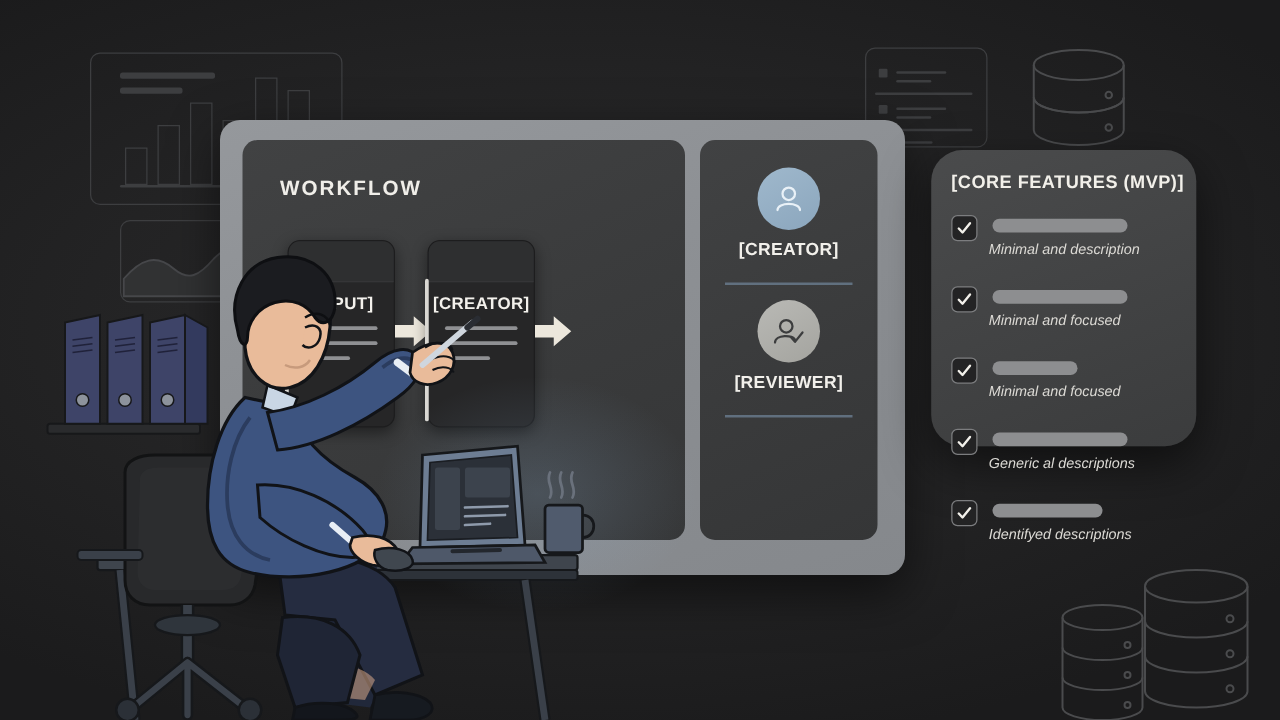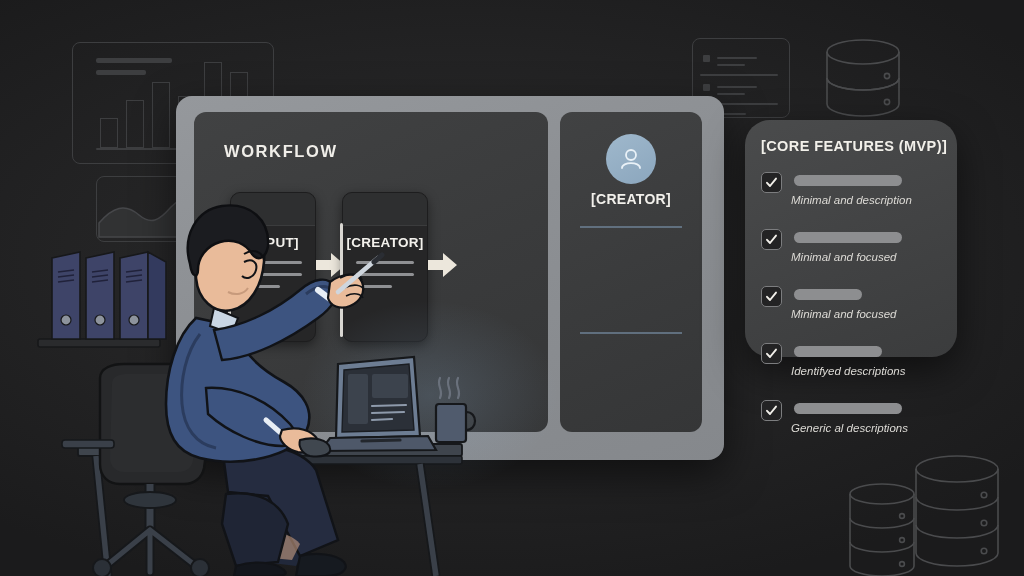--- a/index.html
+++ b/index.html
@@ -200,20 +200,30 @@
           <svg width="30" height="30" viewBox="0 0 30 30">
             <circle cx="15" cy="11" r="5" fill="none" stroke="#e9f1f7" stroke-width="1.8"></circle>
             <path d="M6 24 C6 17.5 24 17.5 24 24" fill="none" stroke="#e9f1f7" stroke-width="1.8" stroke-linecap="round"></path>
           </svg>
         </div>
         <div class="rlabel">[CREATOR]</div>
       </div>
 
       <div class="rdiv" style="top:114px;"></div>
 
+      <div class="role" style="top:128px;">
+        <div class="avatar av-gray">
+          <svg width="30" height="30" viewBox="0 0 30 30">
+            <circle cx="13" cy="11" r="5" fill="none" stroke="#3c3d3e" stroke-width="1.8"></circle>
+            <path d="M4 24 C4 17.5 19 17.5 20 22" fill="none" stroke="#3c3d3e" stroke-width="1.8" stroke-linecap="round"></path>
+            <path d="M17 20 L20 23.5 L26 16" fill="none" stroke="#3c3d3e" stroke-width="1.8" stroke-linecap="round" stroke-linejoin="round"></path>
+          </svg>
+        </div>
+        <div class="rlabel">[REVIEWER]</div>
+      </div>
 
       <div class="rdiv" style="top:220px;"></div>
 
     </div>
   </div>
 
   <div id="panel-features">
     <div class="feat-title">[CORE FEATURES (MVP)]</div>
     <div id="feat-list">
         <div class="feat-row">
@@ -242,31 +252,31 @@
           </div>
           <div class="feat-bar" style="width: 68px;"></div>
           <div class="feat-text">Minimal and focused</div>
         </div>
         <div class="feat-row">
           <div class="cbx">
             <svg width="13" height="13" viewBox="0 0 13 13">
               <path d="M2 6.8 L5 10 L11 2.6" fill="none" stroke="#f2f0ea" stroke-width="1.9" stroke-linecap="round" stroke-linejoin="round"></path>
             </svg>
           </div>
-          <div class="feat-bar" style="width: 88px;"></div>
-          <div class="feat-text">Identifyed descriptions</div>
+          <div class="feat-bar" style="width: 108px;"></div>
+          <div class="feat-text">Generic al descriptions</div>
         </div>
         <div class="feat-row">
           <div class="cbx">
             <svg width="13" height="13" viewBox="0 0 13 13">
               <path d="M2 6.8 L5 10 L11 2.6" fill="none" stroke="#f2f0ea" stroke-width="1.9" stroke-linecap="round" stroke-linejoin="round"></path>
             </svg>
           </div>
-          <div class="feat-bar" style="width: 108px;"></div>
-          <div class="feat-text">Generic al descriptions</div>
+          <div class="feat-bar" style="width: 88px;"></div>
+          <div class="feat-text">Identifyed descriptions</div>
         </div>
       </div>
   </div>
 
   <div class="glow"></div>
 
   <svg id="illus" viewBox="0 0 1024 576">
 
     <g>
       <rect x="38" y="339" width="122" height="8" rx="2" fill="#2a2b2d" stroke="#17181a" stroke-width="1.6"></rect>

